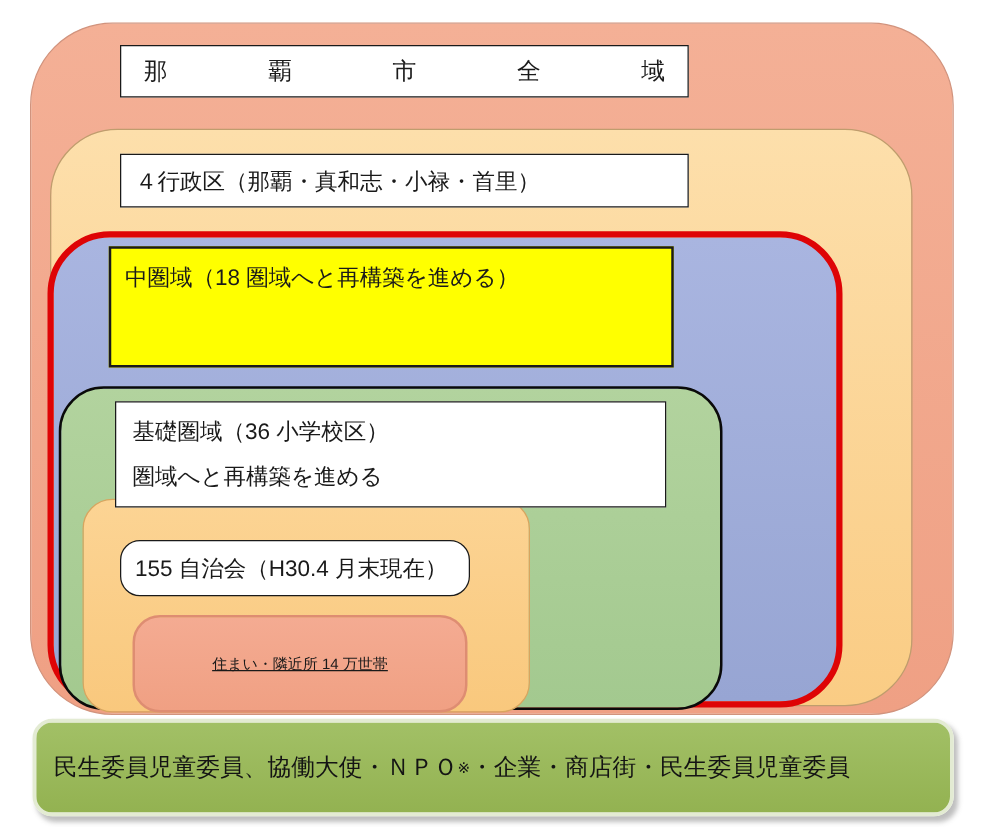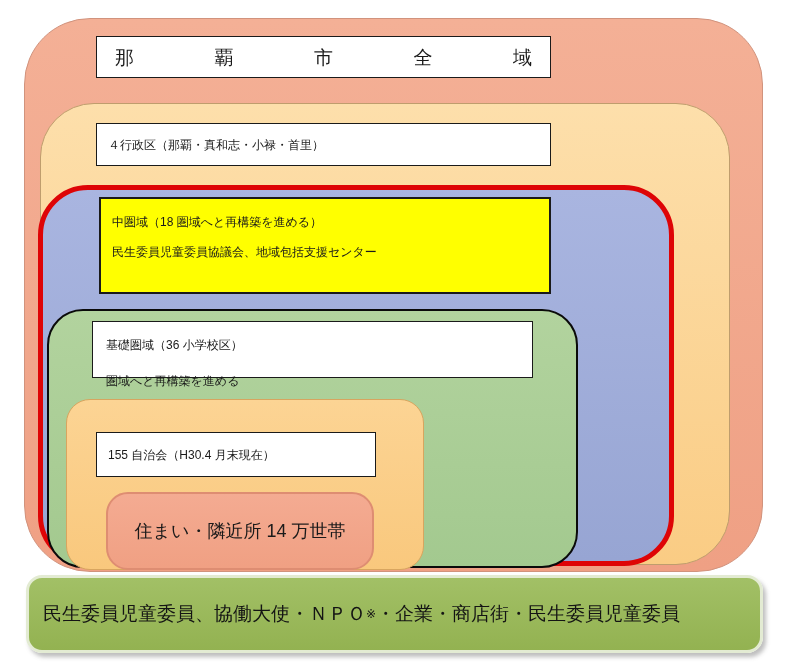--- a/index.html
+++ b/index.html
@@ -17,34 +17,34 @@
   .zone-basic{left:47px;top:309px;width:531px;height:259px;border-radius:36px;
     background:linear-gradient(180deg,#b2d39e 0%,#a3c98f 100%);border:2.5px solid #0a0a0a;}
   .zone-jichikai{left:66px;top:399px;width:358px;height:171px;border-radius:24px;
     background:linear-gradient(180deg,#fcd494 0%,#f9c87d 100%);border:1px solid #d8a55f;}
   .zone-home{left:106px;top:492px;width:268px;height:78px;border-radius:22px;
     background:linear-gradient(180deg,#f4ab92 0%,#f0a083 100%);border:2px solid #de8d72;
     display:flex;align-items:center;justify-content:center;}
 
   
   .labelbox{position:absolute;box-sizing:border-box;background:#ffffff;border:1.5px solid #1a1a1a;
-    font-size:12px;line-height:1.0;}
+    font-size:18px;line-height:1.0;}
   .box-city{left:96px;top:36px;width:455px;height:42px;display:flex;align-items:center;
     justify-content:space-between;padding:0 18px;font-size:19px;}
   .box-districts{left:96px;top:123px;width:455px;height:43px;display:flex;align-items:center;
     padding-left:11px;}
-  .box-middle{left:99px;top:197px;width:452px;height:97px;background:#ffff00;border-width:2px;
+  .box-middle{left:87px;top:197px;width:452px;height:97px;background:#ffff00;border-width:2px;
     padding:8px 11px 0 11px;}
   .box-middle .ln{line-height:30px;white-space:nowrap;}
-  .box-basic{left:92px;top:321px;width:441px;height:57px;border-width:1px;padding:5px 13px 0 13px;}
+  .box-basic{left:92px;top:321px;width:441px;height:85px;border-width:1px;padding:5px 13px 0 13px;}
   .box-basic .ln{line-height:36px;white-space:nowrap;}
   .box-jichikai{left:96px;top:432px;width:280px;height:45px;display:flex;align-items:center;
-    padding-left:11px;}
+    padding-left:11px;border-radius:16px;}
 
-  .home-label{font-size:18px;white-space:nowrap;}
+  .home-label{font-size:12px;white-space:nowrap;text-decoration:underline;}
 
   
   .bar{left:26px;top:575px;width:737px;height:78px;border-radius:16px;
     background:linear-gradient(180deg,#a2c066 0%,#93b251 100%);border:3px solid #e3ebd3;
     box-shadow:3px 4px 4px rgba(110,110,110,0.45);
     display:flex;align-items:center;padding-left:14px;font-size:19px;white-space:nowrap;color:#141414;}
   .bar sup{font-size:12px;line-height:0;vertical-align:super;}
 
   .ch{display:inline-block;}
 </style>
@@ -74,21 +74,20 @@
     <span class="ch">全</span>
     <span class="ch">域</span>
   </div>
 
   <div class="labelbox box-districts">
     <span>４行政区（那覇・真和志・小禄・首里）</span>
   </div>
 
   <div class="labelbox box-middle">
     <div class="ln">中圏域（18 圏域へと再構築を進める）</div>
-    <div class="ln">民生委員児童委員協議会、地域包括支援センター</div>
   </div>
 
   <div class="labelbox box-basic">
     <div class="ln">基礎圏域（36 小学校区）</div>
     <div class="ln">圏域へと再構築を進める</div>
   </div>
 
   <div class="labelbox box-jichikai">
     <span>155 自治会（H30.4 月末現在）</span>
   </div>

